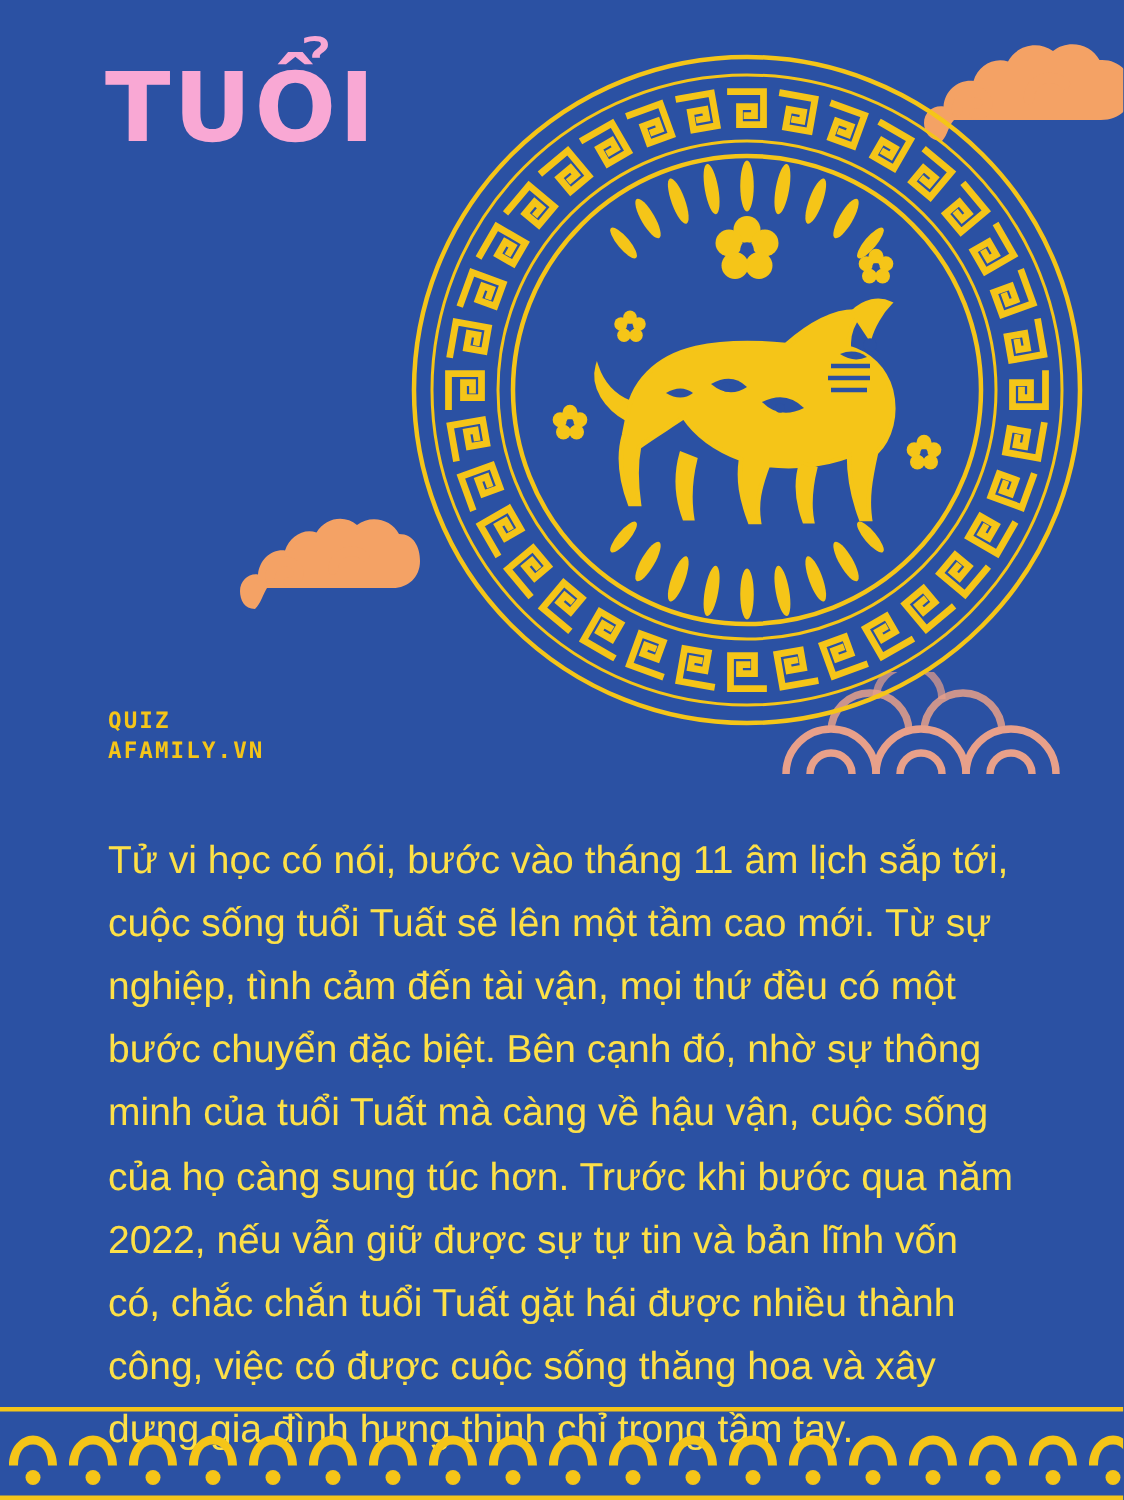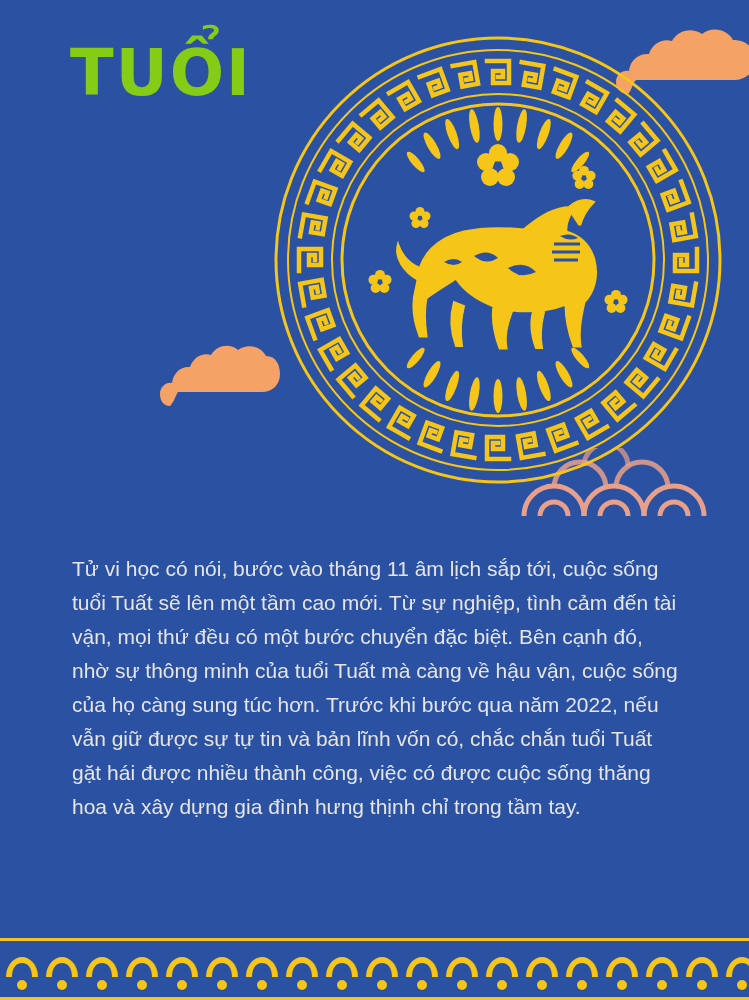--- a/index.html
+++ b/index.html
@@ -31,21 +31,21 @@
   .title-block {
     position: absolute;
     left: 70px;
     top: 42px;
     width: 250px;
     z-index: 6;
   }
   .title-line {
     font-family: "DejaVu Sans", sans-serif;
     font-weight: bold;
-    color: #84cc16;
+    color: #f9a8d4;
     font-size: 64px;
     line-height: 0.98;
     letter-spacing: 2px;
     margin: 0;
     text-transform: uppercase;
   }
   .title-line.second {
     margin-left: 18px;
     margin-top: 10px;
   }
@@ -73,22 +73,22 @@
     z-index: 5;
   }
   .medallion svg { display: block; }
 
   
   .body-text {
     position: absolute;
     left: 72px;
     top: 552px;
     width: 606px;
-    color: #e5e5e5;
-    font-size: 21px;
+    color: #fde047;
+    font-size: 26px;
     line-height: 1.62;
     z-index: 6;
   }
 
   
   .bottom-strip {
     position: absolute;
     left: 0;
     bottom: 0;
     width: 749px;
@@ -445,20 +445,24 @@
         </g>
       </g>
 
     </svg>
   </div>
 
   <div class="title-block">
     <div class="title-line">TUỔI</div>
   </div>
 
+  <div class="credit">
+    <div>QUIZ</div>
+    <div>AFAMILY.VN</div>
+  </div>
 
   <div class="body-text">Tử vi học có nói, bước vào tháng 11 âm lịch sắp tới, cuộc sống tuổi Tuất sẽ lên một tầm cao mới. Từ sự nghiệp, tình cảm đến tài vận, mọi thứ đều có một bước chuyển đặc biệt. Bên cạnh đó, nhờ sự thông minh của tuổi Tuất mà càng về hậu vận, cuộc sống của họ càng sung túc hơn. Trước khi bước qua năm 2022, nếu vẫn giữ được sự tự tin và bản lĩnh vốn có, chắc chắn tuổi Tuất gặt hái được nhiều thành công, việc có được cuộc sống thăng hoa và xây dựng gia đình hưng thịnh chỉ trong tầm tay.</div>
 
   <div class="bottom-strip">
     <div class="strip-rule top"></div>
     <svg class="strip-pattern" width="749" height="56" viewBox="0 0 749 56" preserveAspectRatio="none">
       <g fill="#f5c518">
         <g>
           <g transform="translate(0,0)">
             <g>

